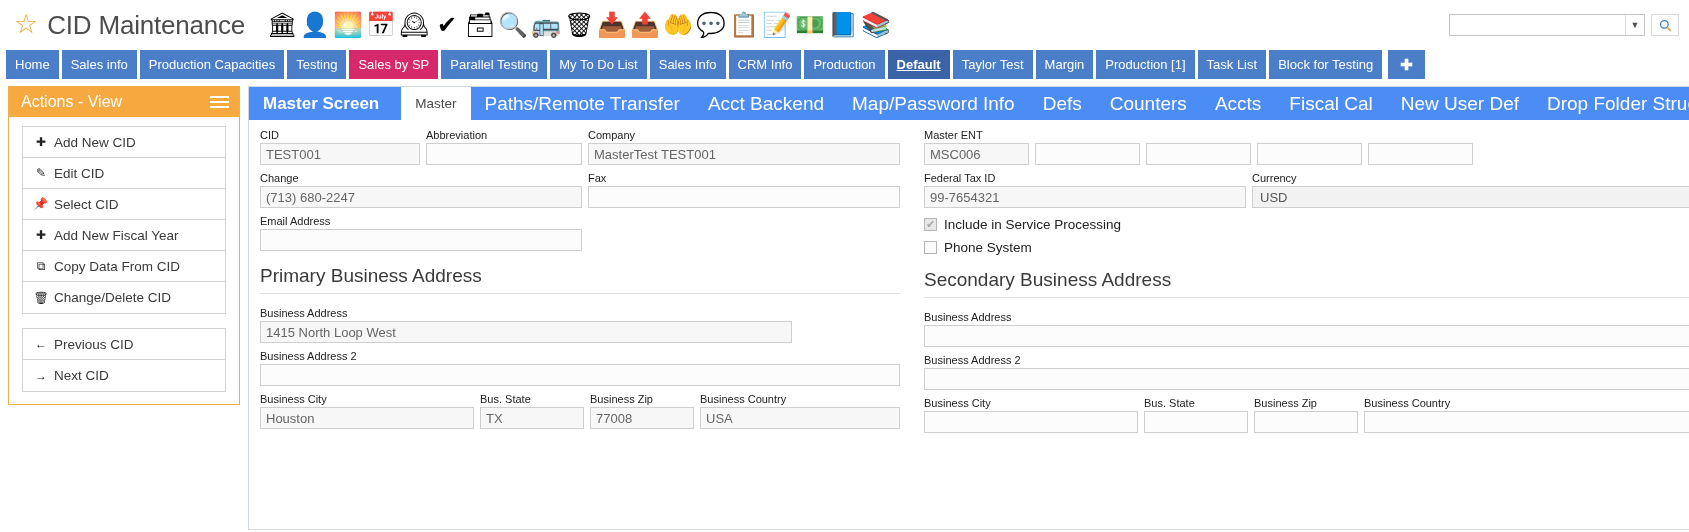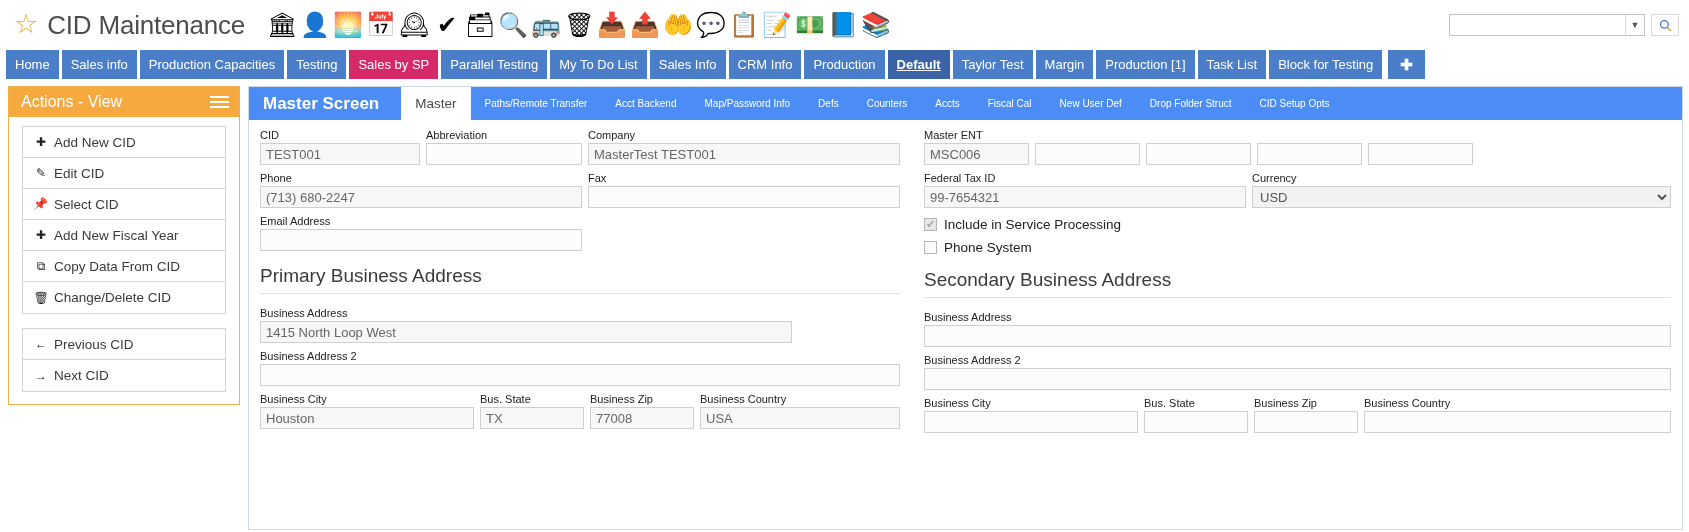--- a/index.html
+++ b/index.html
@@ -175,21 +175,21 @@
   .panel-title {
     color: #fff;
     font-size: 17px;
     font-weight: bold;
     display: flex; align-items: center;
     padding: 0 22px 0 14px;
     white-space: nowrap;
   }
   .ptab {
     color: #fff;
-    font-size: 10px;
+    font-size: 19px;
     display: flex; align-items: center;
     padding: 0 14px;
     white-space: nowrap;
     cursor: pointer;
   }
   .ptab.active {
     background: #ffffff;
     color: #4a4a4a;
     font-size: 13.5px;
   }
@@ -405,21 +405,21 @@
               <input class="fld empty" value="" style="">
             </div>
             <div style="flex:1">
               <label class="lbl">Company</label>
               <input class="fld" value="MasterTest TEST001" style="">
             </div>
           </div>
 
           <div class="row fgroup">
             <div style="width:322px">
-              <label class="lbl">Phone</label>
+              <label class="lbl">Change</label>
               <input class="fld" value="(713) 680-2247" style="">
             </div>
             <div style="flex:1">
               <label class="lbl">Fax</label>
               <input class="fld empty" value="" style="">
             </div>
           </div>
 
           <div class="fgroup">
             <label class="lbl">Email Address</label>

